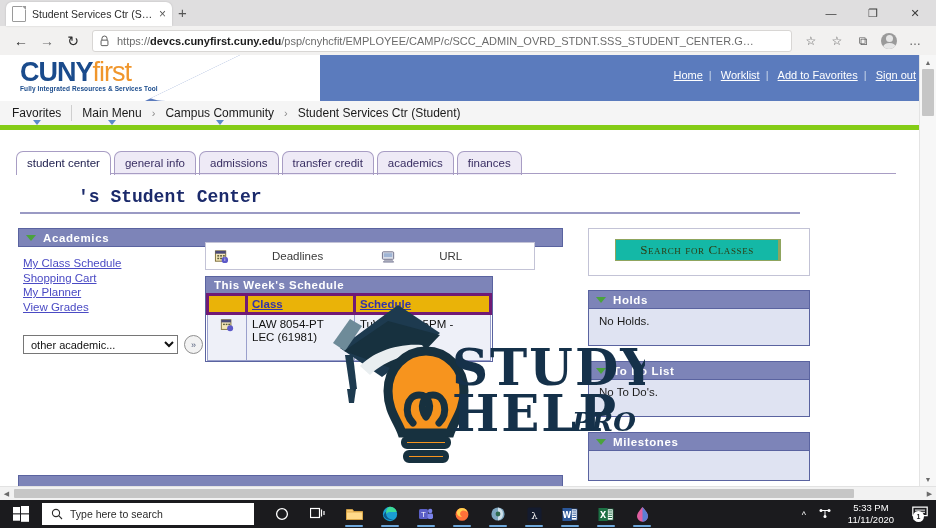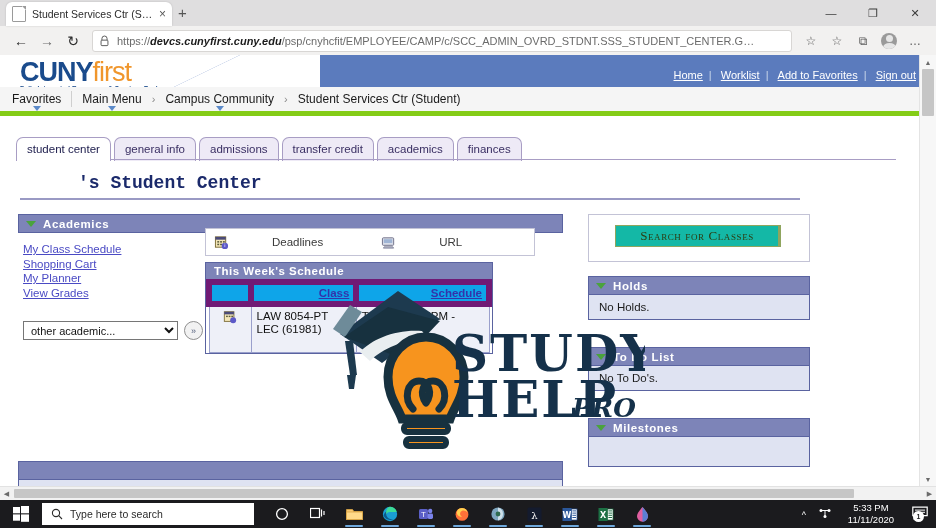--- a/index.html
+++ b/index.html
@@ -33,30 +33,30 @@
   .navbar{height:29px;background:#f2f1f0;display:flex;align-items:center;padding:0 8px;box-sizing:border-box;}
   .navbtn{width:26px;height:24px;display:flex;align-items:center;justify-content:center;color:#6d6d6d;font-size:14px;}
   .navbtn.active{color:#2b2b2b;}
   .omnibox{
     flex:1 1 auto;height:22px;background:#ffffff;border-radius:3px;
     display:flex;align-items:center;padding:0 6px;margin:0 6px;box-sizing:border-box;
     border:1px solid #d8d6d4;
   }
   .lock{width:11px;height:12px;margin-right:7px;flex:0 0 auto;}
   .url{font-size:11px;color:#6b6b6b;white-space:nowrap;overflow:hidden;}
-  .url b{color:#1c1c1c;font-weight:700;font-style:italic;}
+  .url b{color:#1c1c1c;font-weight:700;}
   .omni-icons{display:flex;align-items:center;}
   .omni-icons .oi{width:26px;height:24px;display:flex;align-items:center;justify-content:center;color:#5a5a5a;font-size:12px;}
   .avatar{width:16px;height:16px;border-radius:50%;background:#9a9a9a;position:relative;overflow:hidden;}
   .avatar:before{content:"";position:absolute;left:4.5px;top:2.5px;width:7px;height:7px;border-radius:50%;background:#e6e6e6;}
   .avatar:after{content:"";position:absolute;left:1.5px;top:10.5px;width:13px;height:9px;border-radius:50% 50% 0 0;background:#e6e6e6;}
 
   
   .page{position:absolute;left:0;top:55px;width:936px;height:445px;background:#fff;overflow:hidden;}
-  .cunyheader{height:32px;background:#fff;position:relative;overflow:hidden;}
+  .cunyheader{height:46px;background:#fff;position:relative;overflow:hidden;}
   .bluebar{
     position:absolute;left:0;top:0;width:936px;height:46px;
     background:#5b7bbd;
     clip-path:polygon(240px 0, 936px 0, 936px 46px, 145px 46px);
   }
   .bluebar:after{
     content:"";position:absolute;left:120px;top:0;width:200px;height:46px;
     background:#fff;border-radius:0 0 0 130px;
   }
   .logo{position:absolute;left:20px;top:4px;z-index:3;}
@@ -115,37 +115,37 @@
 
   
   .deadbox{position:absolute;left:205px;top:112px;width:330px;height:28px;background:#fff;border:1px solid #c3c3d6;box-sizing:border-box;display:flex;align-items:center;padding-left:8px;font-size:11.5px;color:#3a3a3a;}
   .deadbox .item{display:flex;align-items:center;margin-right:58px;gap:40px;}
   .ico16{width:15px;height:15px;margin-right:3px;flex:0 0 auto;}
 
   
   .schedtbl{position:absolute;left:205px;top:146px;width:288px;border:1px solid #5a63a0;box-sizing:border-box;}
   .schedtbl .thdr{background:#7d84b8;color:#fff;font-size:11.5px;font-weight:700;padding:2px 0 2px 8px;letter-spacing:.5px;}
   .schedtbl table{width:100%;border-collapse:collapse;font-size:11.5px;}
-  .schedtbl th{background:#0ea5e9;color:#3333aa;font-size:11.5px;font-weight:700;padding:2px 4px;border:6px solid #701a75;text-align:right;}
+  .schedtbl th{background:#eab308;color:#3333aa;font-size:11.5px;font-weight:700;padding:2px 4px;border:3px solid #701a75;text-align:left;}
   .schedtbl th a{color:#3333aa;text-decoration:underline;}
   .schedtbl td{background:#eef0f8;padding:3px 5px;border:1px solid #9aa0cc;vertical-align:top;color:#111;line-height:13px;}
   .schedtbl td.iconcell{width:26px;text-align:center;background:#eef0f8;}
 
   
   .searchbox{position:absolute;left:588px;top:98px;width:222px;height:48px;background:#fff;border:1px solid #c3c3d6;box-sizing:border-box;}
   .searchbtn{
     position:absolute;left:26px;top:10px;width:166px;height:22px;
     background:#14b8a6;border:1px solid #8fa55e;border-right-width:3px;
     font-family:"Liberation Serif", serif;font-variant:small-caps;font-size:13px;color:#2d3d13;
     display:flex;align-items:center;justify-content:center;letter-spacing:.6px;box-sizing:border-box;
   }
   #holds-panel{position:absolute;left:588px;top:160px;width:222px;}
   #todo-panel{position:absolute;left:588px;top:231px;width:222px;}
   #milestones-panel{position:absolute;left:588px;top:302px;width:222px;}
-  .panelbody .txt{padding:6px 0 6px 10px;}
+  .panelbody .txt{padding:6px 0 18px 10px;}
   .panelbody.tall{height:30px;}
 
   .botbar{position:absolute;left:18px;top:345px;width:545px;height:19px;background:#7d84b8;border:1px solid #5a63a0;box-sizing:border-box;}
   .botbar2{position:absolute;left:18px;top:364px;width:545px;height:9px;background:#dfe3f2;border:1px solid #5a63a0;border-top:none;box-sizing:border-box;}
 
   
   .watermark{position:absolute;left:300px;top:163px;width:345px;height:195px;pointer-events:none;}
 
   
   .vscroll{position:absolute;right:0;top:55px;width:16px;height:445px;background:#f7f7f7;border-left:1px solid #e4e4e4;}

